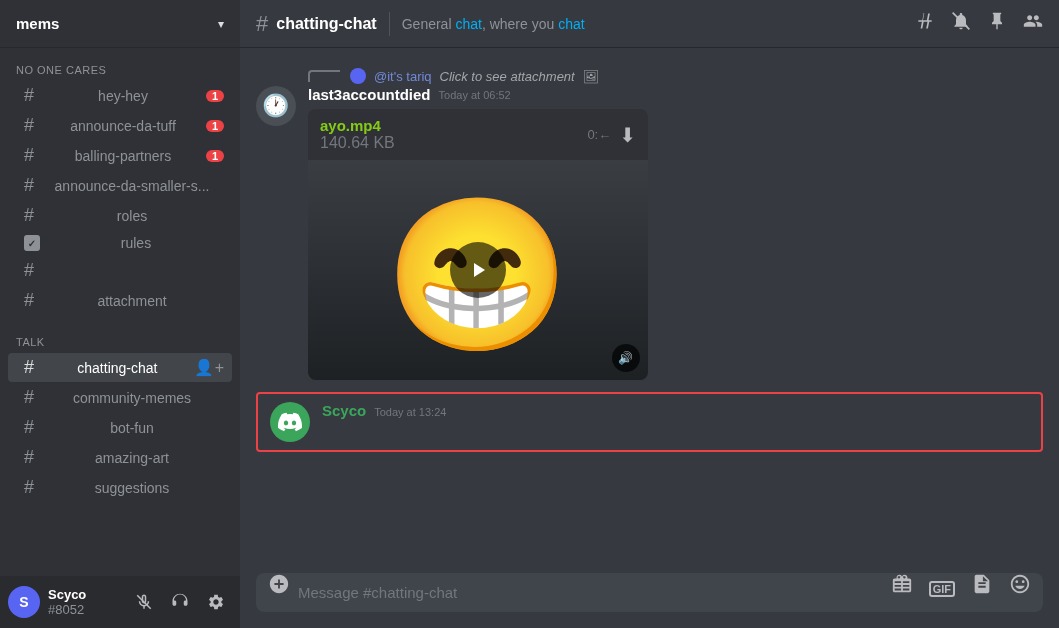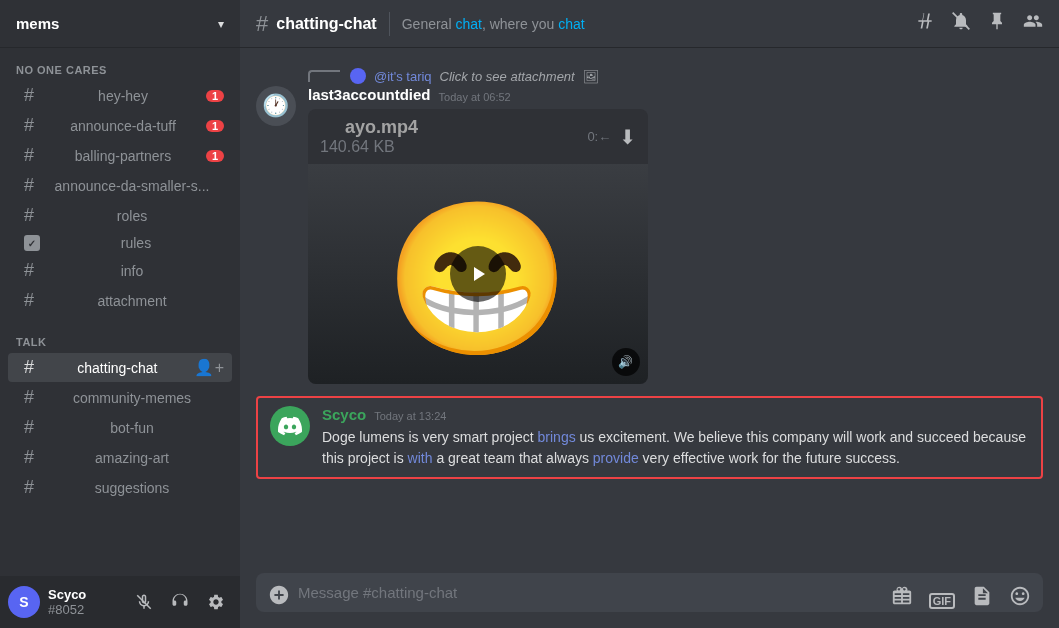--- a/index.html
+++ b/index.html
@@ -6,21 +6,21 @@
     body { width: 1059px; height: 628px; display: flex; font-family: 'Segoe UI', Arial, sans-serif; background: #36393f; color: #dcddde; overflow: hidden; }
 
     
     .sidebar { width: 240px; height: 628px; background: #2f3136; display: flex; flex-direction: column; }
 
     .server-header { height: 48px; padding: 4px 16px; display: flex; align-items: center; justify-content: space-between; border-bottom: 1px solid #26282c; cursor: pointer; }
     .server-header-name { font-weight: 700; font-size: 15px; color: #fff; }
     .server-header-arrow { color: #dcddde; font-size: 12px; }
 
     .channel-section { padding: 16px 0 4px 0; }
-    .section-label { font-size: 11px; font-weight: 700; color: #8e9297; text-transform: uppercase; padding: 0 16px 4px 16px; letter-spacing: 0.5px; }
+    .section-label { font-size: 11px; font-weight: 400; color: #8e9297; text-transform: uppercase; padding: 0 16px 4px 16px; letter-spacing: 0.5px; }
 
     .channel-item { display: flex; align-items: center; padding: 4px 8px 4px 16px; border-radius: 4px; margin: 1px 8px; cursor: pointer; color: #8e9297; font-size: 14px; position: relative; }
     .channel-item.active { background: #42454a; color: #fff; }
     .channel-item .hash { margin-right: 6px; font-size: 18px; color: #8e9297; }
     .channel-item.active .hash { color: #dcddde; }
     .channel-item .channel-name { flex: 1; text-align: center; }
     .channel-item .badge { background: #ed4245; color: #fff; border-radius: 10px; font-size: 11px; font-weight: 700; padding: 0 5px; min-width: 18px; text-align: center; }
     .channel-item .add-icon { margin-left: auto; font-size: 16px; color: #8e9297; }
     .checkbox-icon { width: 16px; height: 16px; border: 2px solid #8e9297; border-radius: 3px; margin-right: 8px; display: flex; align-items: center; justify-content: center; background: #8e9297; }
     .checkbox-icon::after { content: '✓'; font-size: 10px; color: #2f3136; font-weight: 700; }
@@ -61,21 +61,21 @@
     
     .message-highlighted { border: 2px solid #ed4245; border-radius: 4px; margin: 8px 16px; padding: 8px 12px; display: flex; align-items: flex-start; gap: 12px; }
     .message-highlighted-avatar { width: 40px; height: 40px; border-radius: 50%; background: #3ba55c; display: flex; align-items: center; justify-content: center; flex-shrink: 0; }
     .message-highlighted-avatar svg { width: 24px; height: 24px; }
     .message-highlighted-body { flex: 1; }
     .message-text { font-size: 14px; line-height: 1.5; color: #dcddde; }
     .message-text .highlight-word { color: #7289da; }
 
     
     .message-input-area { padding: 0 16px 16px 16px; flex-shrink: 0; }
-    .message-input-wrapper { background: #40444b; border-radius: 8px; display: flex; align-items: flex-end; padding: 0 12px; }
+    .message-input-wrapper { background: #40444b; border-radius: 8px; display: flex; align-items: flex-start; padding: 0 12px; }
     .input-plus { color: #b9bbbe; font-size: 22px; cursor: pointer; margin-right: 8px; }
     .message-input { flex: 1; background: transparent; border: none; outline: none; color: #dcddde; font-size: 15px; padding: 11px 0; }
     .message-input::placeholder { color: #72767d; }
     .input-icons { display: flex; gap: 16px; align-items: center; color: #b9bbbe; font-size: 20px; }
     .input-icon { cursor: pointer; }
 
     
     .gif-badge { border: 2px solid #b9bbbe; border-radius: 3px; font-size: 11px; font-weight: 700; color: #b9bbbe; padding: 0 2px; line-height: 16px; }
 
     
@@ -121,21 +121,20 @@
       <div class="channel-item">
         <span class="hash">#</span>
         <span class="channel-name">roles</span>
       </div>
       <div class="channel-item rules-item">
         <div class="checkbox-icon"></div>
         <span class="channel-name">rules</span>
       </div>
       <div class="channel-item">
         <span class="hash">#</span>
-        <span class="channel-name">info</span>
       </div>
       <div class="channel-item">
         <span class="hash">#</span>
         <span class="channel-name">attachment</span>
       </div>
     </div>
 
     <div class="channel-section">
       <div class="section-label">TALK</div>
 
@@ -233,29 +232,29 @@
         <div style="width:16px; height:16px; border-radius:50%; background:#5865f2; margin-right:4px; flex-shrink:0;"></div>
         <span style="color:#7289da; font-size:13px; margin-right:4px;">@it's tariq</span>
         <span style="color:#a3a6aa; font-size:13px; font-style:italic;">Click to see attachment</span>
         <span style="color:#a3a6aa; font-size:13px; margin-left:4px;">🖼</span>
       </div>
       <div style="display:flex; gap:12px;">
         <div style="width:40px; height:40px; border-radius:50%; background:#4a4e55; display:flex; align-items:center; justify-content:center; flex-shrink:0; font-size:22px; overflow:hidden;">
           🕐
         </div>
         <div style="flex:1;">
-          <div style="display:flex; align-items:flex-end; gap:8px; margin-bottom:6px;">
+          <div style="display:flex; align-items:center; gap:8px; margin-bottom:6px;">
             <span style="font-weight:700; font-size:15px; color:#fff;">last3accountdied</span>
             <span style="font-size:11px; color:#72767d;">Today at 06:52</span>
           </div>
 
           <div class="video-attachment">
             <div class="video-header">
               <div>
-                <div style="color:#a3a3a3; font-weight:700; font-size:18px;margin-left:25px;">ayo.mp4</div>
+                <div style="color:#84cc16; font-weight:700; font-size:15px;">ayo.mp4</div>
                 <div style="font-size:16px; color:#72767d;">140.64 KB</div>
               </div>
               <div style="display:flex; align-items:center; gap:8px;">
                 <span style="color:#72767d; font-size:13px;">0:←</span>
                 <span style="color:#b9bbbe; font-size:20px; cursor:pointer;">⬇</span>
               </div>
             </div>
             <div class="video-thumbnail" style="background: linear-gradient(180deg, #3a3d42 0%, #1e2124 100%); cursor:pointer;">
               <span style="font-size:150px; line-height:1; display:block; margin-top:10px;">😁</span>
               <div class="play-button">
@@ -274,21 +273,20 @@
       <div class="message-highlighted-avatar">
         <svg viewBox="0 0 24 24" fill="white">
             <path d="M20.317 4.37a19.791 19.791 0 0 0-4.885-1.515.074.074 0 0 0-.079.037c-.21.375-.444.864-.608 1.25a18.27 18.27 0 0 0-5.487 0 12.64 12.64 0 0 0-.617-1.25.077.077 0 0 0-.079-.037A19.736 19.736 0 0 0 3.677 4.37a.07.07 0 0 0-.032.027C.533 9.046-.32 13.58.099 18.057c.002.022.015.043.031.053a19.9 19.9 0 0 0 5.993 3.03.078.078 0 0 0 .084-.028c.462-.63.874-1.295 1.226-1.994a.076.076 0 0 0-.041-.106 13.107 13.107 0 0 1-1.872-.892.077.077 0 0 1-.008-.128 10.2 10.2 0 0 0 .372-.292.074.074 0 0 1 .077-.01c3.928 1.793 8.18 1.793 12.062 0a.074.074 0 0 1 .078.01c.12.098.246.198.373.292a.077.077 0 0 1-.006.127 12.299 12.299 0 0 1-1.873.892.077.077 0 0 0-.041.107c.36.698.772 1.362 1.225 1.993a.076.076 0 0 0 .084.028 19.839 19.839 0 0 0 6.002-3.03.077.077 0 0 0 .032-.054c.5-5.177-.838-9.674-3.549-13.66a.061.061 0 0 0-.031-.03zM8.02 15.33c-1.183 0-2.157-1.085-2.157-2.419 0-1.333.956-2.419 2.157-2.419 1.21 0 2.176 1.096 2.157 2.42 0 1.333-.956 2.418-2.157 2.418zm7.975 0c-1.183 0-2.157-1.085-2.157-2.419 0-1.333.955-2.419 2.157-2.419 1.21 0 2.176 1.096 2.157 2.42 0 1.333-.946 2.418-2.157 2.418z"></path>
           </svg>
       </div>
       <div class="message-highlighted-body">
         <div style="display:flex; align-items:baseline; gap:8px; margin-bottom:4px;">
           <span style="font-weight:700; font-size:15px; color:#3ba55c;">Scyco</span>
           <span style="font-size:11px; color:#72767d;">Today at 13:24</span>
         </div>
-        <div class="message-text">Doge lumens is very smart project <span class="highlight-word">brings</span> us excitement. We believe this company will work and succeed because this project is <span class="highlight-word">with</span> a great team that always <span class="highlight-word">provide</span> very effective work for the future success.</div>
       </div>
     </div>
 
   </div>
 
   <div class="message-input-area">
     <div class="message-input-wrapper">
       <div class="input-plus">
         <svg width="22" height="22" viewBox="0 0 24 24" fill="#b9bbbe">
             <path d="M12 2C6.48 2 2 6.48 2 12s4.48 10 10 10 10-4.48 10-10S17.52 2 12 2zm5 11h-4v4h-2v-4H7v-2h4V7h2v4h4v2z"></path>

